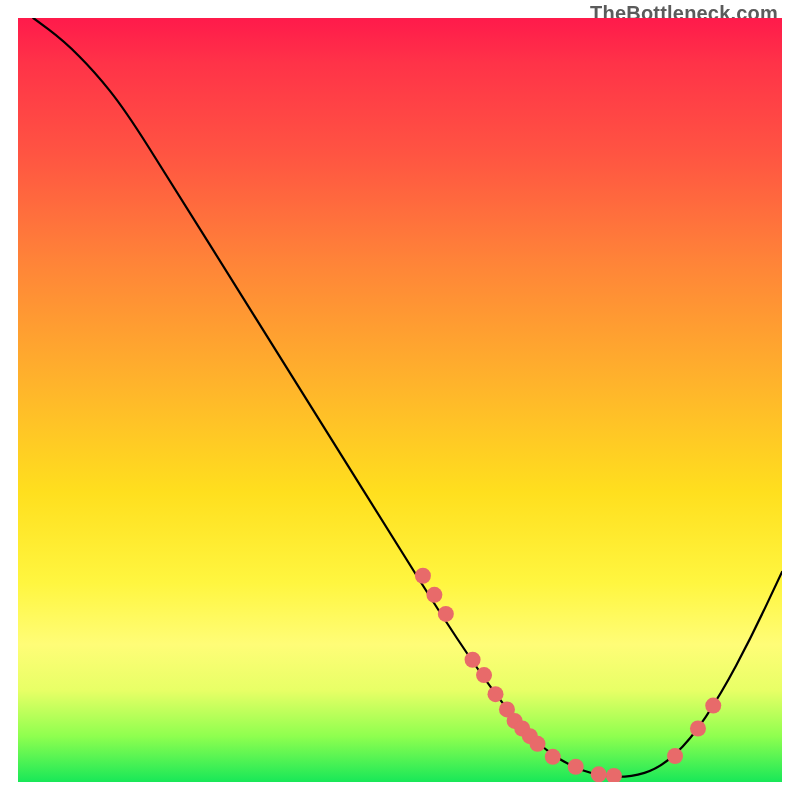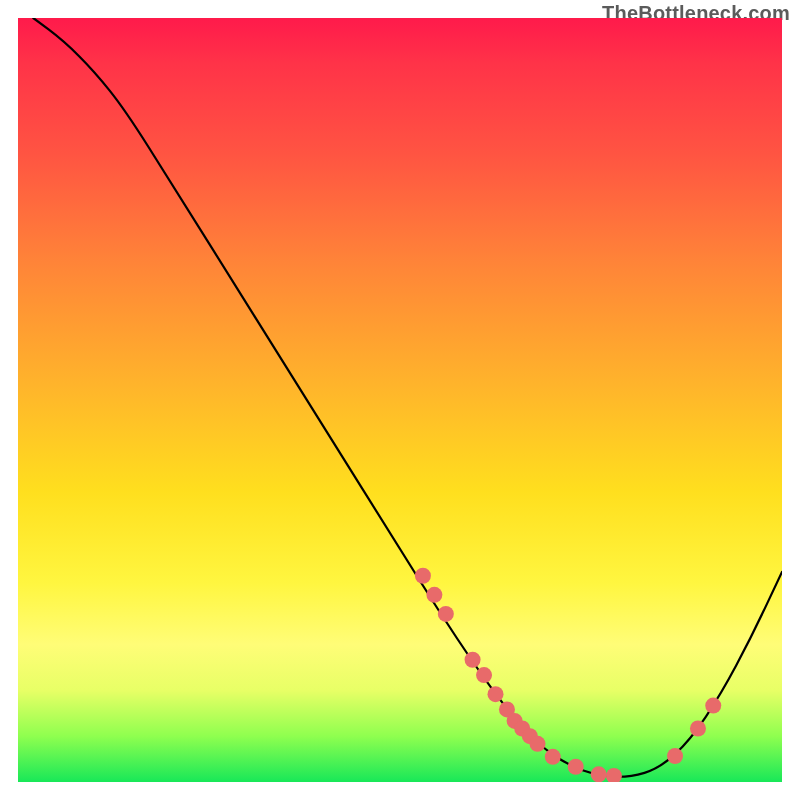--- a/index.html
+++ b/index.html
@@ -34,21 +34,21 @@
       #fff640 74%,
       #fffd77 82%,
       #e8ff66 88%,
       #8fff4f 94%,
       #18e858 100%
     );
   }
   .attribution {
     position: absolute;
     top: 2px;
-    right: 10px;
+    right: 22px;
     font-size: 20px;
     font-weight: 600;
     color: #5b5b5b;
     letter-spacing: 0.2px;
   }
   svg.overlay {
     position: absolute;
     left: 0;
     top: 0;
     width: 764px;

